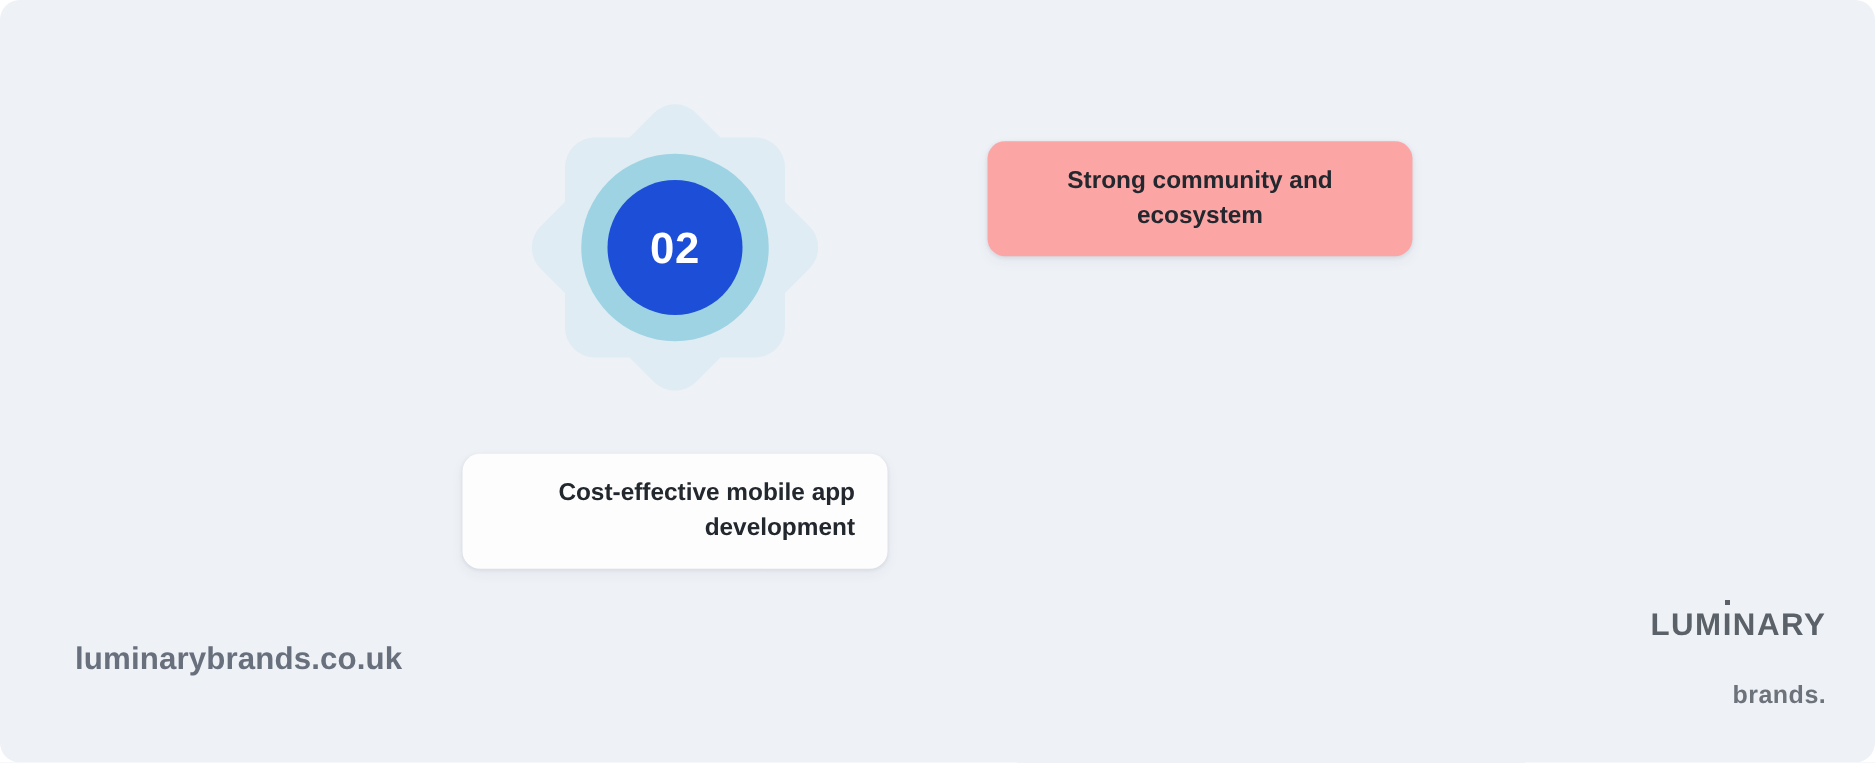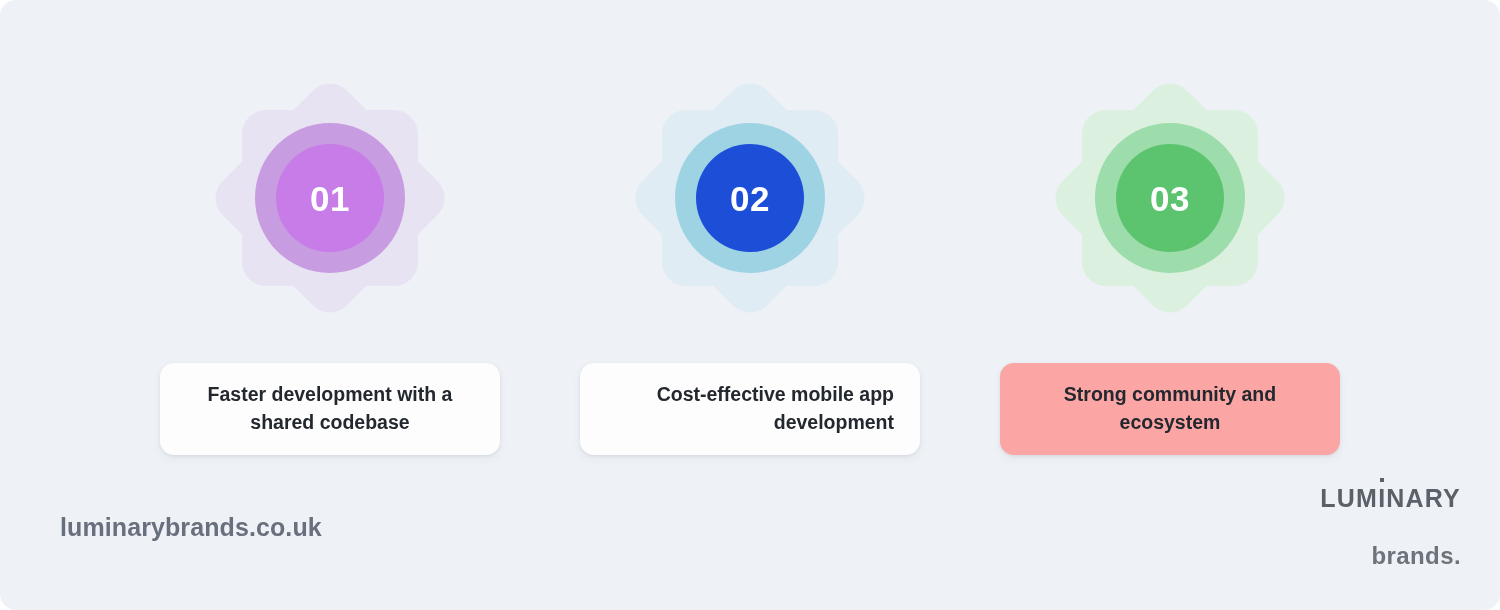--- a/index.html
+++ b/index.html
@@ -176,70 +176,49 @@
     left: 50%;
     top: -8px;
     width: 4px;
     height: 4px;
     margin-left: -2px;
     background: #5b6168;
   }
 
   .logo-bottom {
     color: #6d737b;
-    font-size: 24px;
+    font-size: 20px;
     font-weight: bold;
     letter-spacing: 0.4px;
     margin-top: 7px;
   }
 </style>
 </head>
 <body>
 
 <div class="canvas" style="background: rgb(238, 241, 246);">
 
   <div class="columns">
 
-    <div class="column">
-      <div class="badge">
-        <div class="shape sq-straight" style="background: rgb(232, 227, 243);"></div>
-        <div class="shape sq-rot" style="background: rgb(232, 227, 243);"></div>
-        <div class="ring" style="background: rgb(200, 156, 224);"></div>
-        <div class="core" style="background: rgb(199, 124, 232);">
-          <span class="num">01</span>
-        </div>
-      </div>
-      <div class="card" style="background: rgb(253, 253, 253);">
-        <div class="card-text" style="color: rgb(35, 39, 46);">Faster development with a shared codebase</div>
-      </div>
-    </div>
 
     <div class="column">
       <div class="badge">
         <div class="shape sq-straight" style="background: rgb(223, 236, 243);"></div>
         <div class="shape sq-rot" style="background: rgb(223, 236, 243);"></div>
         <div class="ring" style="background: rgb(158, 211, 228);"></div>
         <div class="core" style="background: #1d4ed8;">
           <span class="num">02</span>
         </div>
       </div>
       <div class="card" style="background: rgb(253, 253, 253);">
         <div class="card-text" style="color: rgb(35, 39, 46); text-align: right;">Cost-effective mobile app development</div>
       </div>
     </div>
 
     <div class="column">
-      <div class="badge">
-        <div class="shape sq-straight" style="background: rgb(220, 240, 224);"></div>
-        <div class="shape sq-rot" style="background: rgb(220, 240, 224);"></div>
-        <div class="ring" style="background: rgb(157, 220, 171);"></div>
-        <div class="core" style="background: rgb(92, 196, 111);">
-          <span class="num">03</span>
-        </div>
-      </div>
       <div class="card" style="background: #fca5a5;">
         <div class="card-text" style="color: rgb(35, 39, 46);">Strong community and ecosystem</div>
       </div>
     </div>
 
   </div>
 
   <div class="footer">
     <div class="site-url">luminarybrands.co.uk</div>
     <div class="logo">

